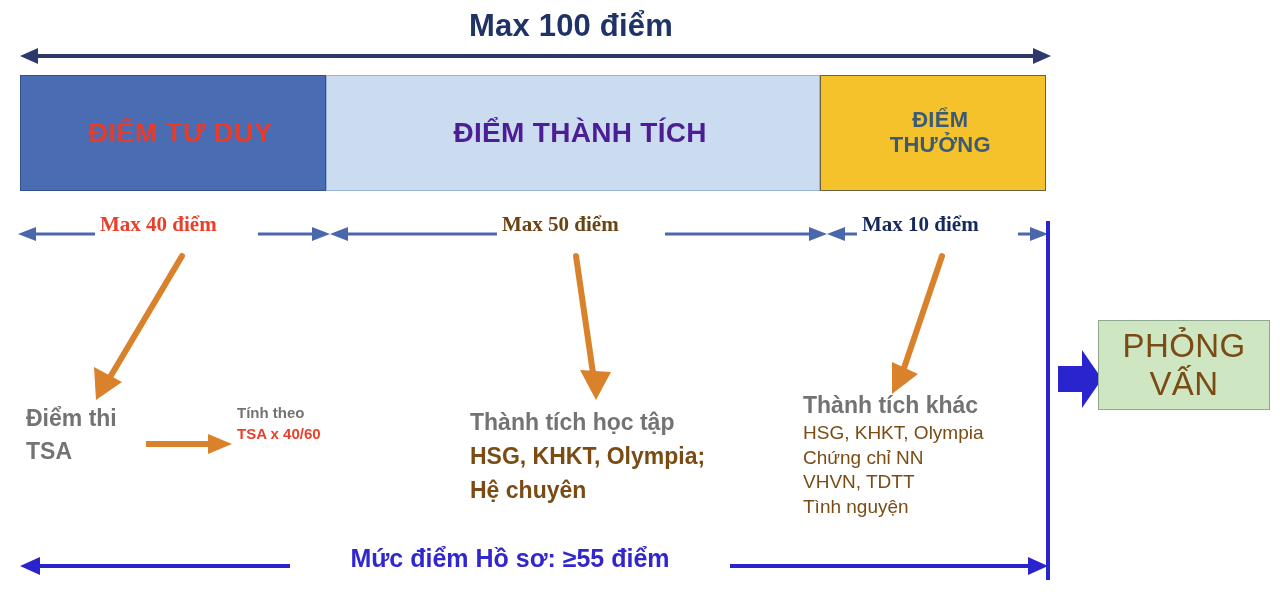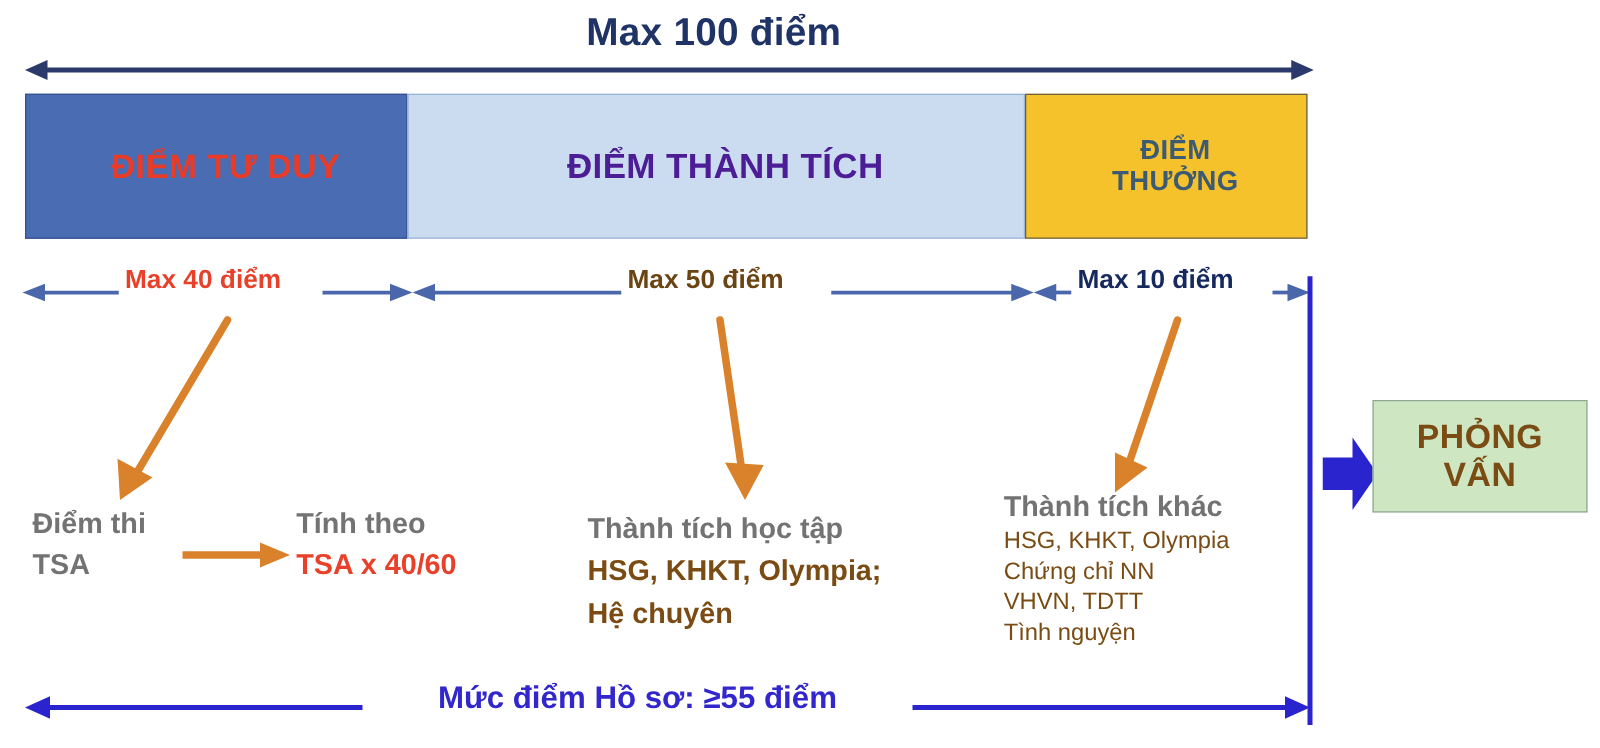--- a/index.html
+++ b/index.html
@@ -39,21 +39,21 @@
   .seg.achieve{
     width:497px;background:#ccdcf0;border:1px solid #9ab4d6;
     color:#4c1d95;font-size:28px;letter-spacing:.3px;
   }
   .seg.bonus{
     width:228px;background:#f5c22b;border:1px solid #6b6141;
     color:#3d5a75;font-size:22px;letter-spacing:.3px;
   }
 
   
-  .dimrow{position:absolute;left:0;top:212px;width:1280px;height:44px;}
+  .dimrow{position:absolute;left:0;top:212px;width:1280px;height:44px;font-family:Liberation Serif, serif;}
   .dimlabel{
     position:absolute;top:0;
     font-size:21px;font-weight:bold;white-space:nowrap;
   }
   .dimlabel.l40{left:100px;color:#e8402a;}
   .dimlabel.l50{left:502px;color:#6b4413;}
   .dimlabel.l10{left:862px;color:#16295e;}
 
   
   .rail{position:absolute;left:1046px;top:221px;width:4px;height:359px;background:#2a24cf;}
@@ -63,36 +63,36 @@
 
   
   .tblock{position:absolute;}
   .tb-line{white-space:nowrap;}
   .navy{color:#737373;font-weight:bold;}
   .brown{color:#7a4c14;font-weight:bold;}
   .red{color:#e8402a;font-weight:bold;text-align:center;}
   .brown-reg{color:#7a4c14;font-weight:normal;}
 
   .blk1{left:26px;top:402px;font-size:23px;line-height:1.42;}
-  .blk2{left:237px;top:402px;font-size:23px;line-height:1.42;}
+  .blk2{left:237px;top:402px;font-size:15px;line-height:1.42;}
   .blk3{left:470px;top:405px;font-size:23px;line-height:1.48;}
   .blk4{left:803px;top:390px;}
   .blk4 .head{font-size:23px;line-height:1.35;}
   .blk4 .sub{font-size:19px;line-height:1.30;}
 
   .arrow-tsa{position:absolute;left:146px;top:432px;}
 
   
   .bluearrow{position:absolute;left:1058px;top:348px;}
   .interview{
     position:absolute;left:1098px;top:320px;width:170px;height:88px;
     background:#cfe6c3;border:1px solid #8fa892;
     display:flex;align-items:center;justify-content:center;
     text-align:center;line-height:1.14;
-    color:#7a4c14;font-size:27px;font-weight:bold;letter-spacing:.4px;
+    color:#7a4c14;font-size:33px;font-weight:normal;letter-spacing:.4px;
   }
 
   
   .bottomwrap{position:absolute;left:0;top:548px;width:1280px;height:40px;}
   .bottomlabel{
     position:absolute;left:290px;top:-4px;width:440px;text-align:center;
     font-size:25px;font-weight:bold;color:#3127cc;white-space:nowrap;
   }
 </style>
 </head>

